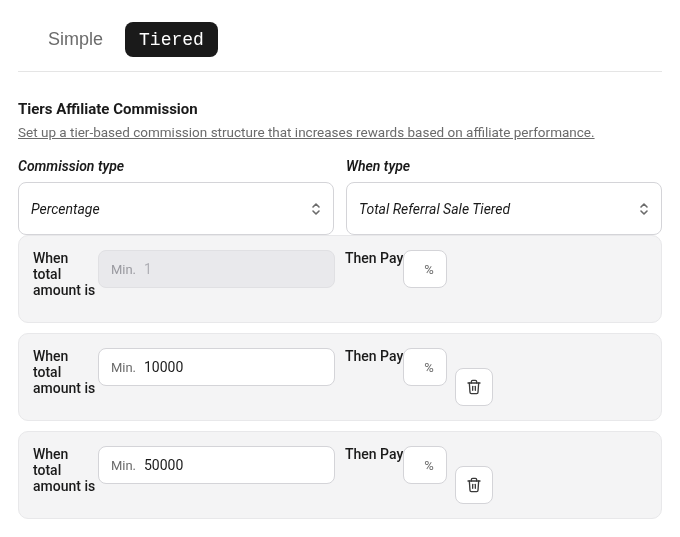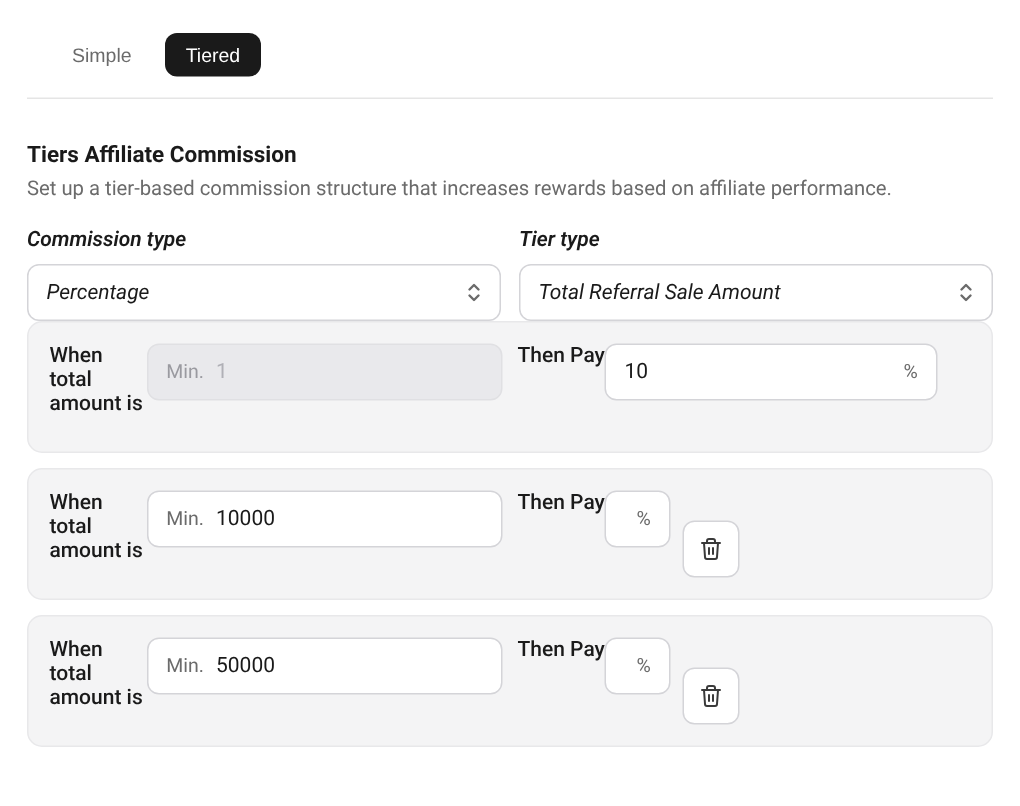--- a/index.html
+++ b/index.html
@@ -15,62 +15,64 @@
     }
     .tabs {
       display: flex;
       gap: 8px;
       padding: 22px 0 14px 16px;
       border-bottom: 1px solid #e5e5e5;
     }
     .tab {
       padding: 7px 14px;
       border-radius: 8px;
-      font-size: 13px;
+      font-size: 18px;
       font-weight: 500;
       cursor: pointer;
       color: #6b6b6b;
       background: transparent;
       border: none;
     }
     .tab.active {
       background: #1a1a1a;
       color: #ffffff;
+      font-family: Liberation Mono, monospace;
     }
     .content {
       padding-top: 28px;
     }
     .section-title {
       font-size: 15px;
       font-weight: 700;
       margin-bottom: 6px;
     }
     .section-desc {
       font-size: 13.5px;
       color: #6b6b6b;
       margin-bottom: 18px;
+      text-decoration: underline;
     }
     .row {
       display: flex;
       gap: 12px;
     }
     .field {
       flex: 1;
       display: flex;
       flex-direction: column;
       font-style: italic;
     }
     .field-label {
       font-size: 14px;
       font-weight: 600;
       margin-bottom: 8px;
     }
     .select {
       position: relative;
-      height: 38px;
+      height: 53px;
       border: 1px solid #d4d4d8;
       border-radius: 8px;
       background: #ffffff;
       display: flex;
       align-items: center;
       padding: 0 12px;
       cursor: pointer;
       font-size: 14px;
     }
     .select-chevrons {
@@ -186,23 +188,23 @@
           <span>Percentage</span>
           <span class="select-chevrons">
             <svg width="12" height="16" viewBox="0 0 12 16" fill="none" stroke="currentColor" stroke-width="1.6" stroke-linecap="round" stroke-linejoin="round">
                 <path d="M3 6l3-3 3 3"></path>
                 <path d="M3 10l3 3 3-3"></path>
               </svg>
           </span>
         </div>
       </div>
       <div class="field">
-        <div class="field-label">Tier type</div>
+        <div class="field-label">When type</div>
         <div class="select">
-          <span>Total Referral Sale Amount</span>
+          <span>Total Referral Sale Tiered</span>
           <span class="select-chevrons">
             <svg width="12" height="16" viewBox="0 0 12 16" fill="none" stroke="currentColor" stroke-width="1.6" stroke-linecap="round" stroke-linejoin="round">
                 <path d="M3 6l3-3 3 3"></path>
                 <path d="M3 10l3 3 3-3"></path>
               </svg>
           </span>
         </div>
       </div>
     </div>
 
@@ -212,21 +214,20 @@
         <div class="tier-col">
           <div class="tier-col-label">When total amount is</div>
           <div class="input-wrap disabled">
             <span class="prefix">Min.</span>
             <input class="input-val" type="text" disabled="" placeholder="1" value="" style="">
           </div>
         </div>
         <div class="tier-col">
           <div class="tier-col-label">Then Pay</div>
           <div class="input-wrap">
-            <input class="input-val" type="text" value="10" style="">
             <span class="suffix">%</span>
           </div>
         </div>
       </div>
     </div>
 
     <div class="tier-card">
       <div class="tier-row">
         <div class="tier-col">
           <div class="tier-col-label">When total amount is</div>

